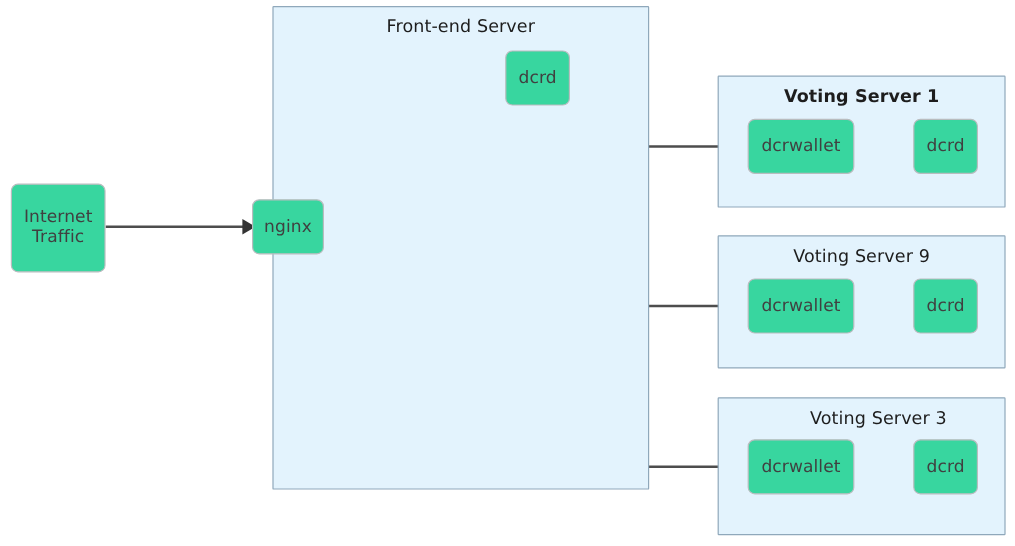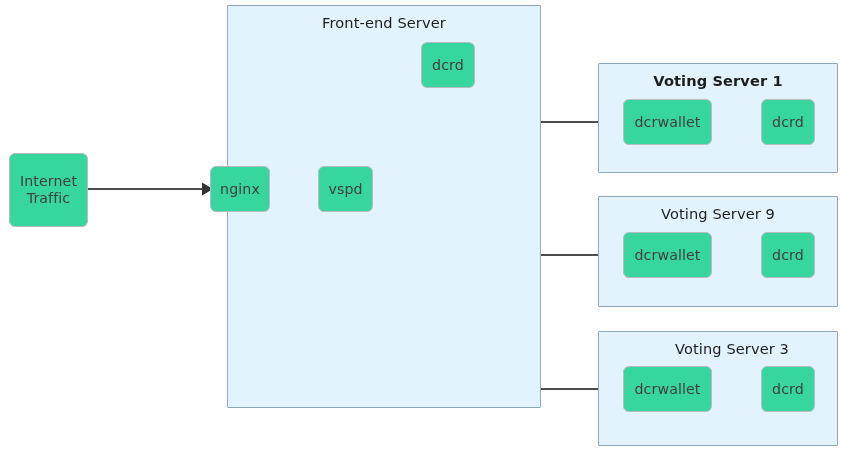--- a/index.html
+++ b/index.html
@@ -140,21 +140,20 @@
 
   <div class="cluster" style="left:598px; top:331px; width:240px; height:115px;">
     <div class="cluster-label" style="top:8px;padding-left:28px;">Voting Server 3</div>
   </div>
 
   <div class="node" style="left:9px; top:153px; width:79px; height:74px;">Internet
 Traffic</div>
 
   <div class="node" style="left:210px; top:166px; width:60px; height:46px;">nginx</div>
 
-  <div class="node" style="left:318px; top:166px; width:55px; height:46px;">vspd</div>
 
   <div class="node" style="left:421px; top:42px; width:54px; height:46px;">dcrd</div>
 
   <div class="node" style="left:623px; top:99px; width:89px; height:46px;">dcrwallet</div>
 
   <div class="node" style="left:761px; top:99px; width:54px; height:46px;">dcrd</div>
 
   <div class="node" style="left:623px; top:232px; width:89px; height:46px;">dcrwallet</div>
 
   <div class="node" style="left:761px; top:232px; width:54px; height:46px;">dcrd</div>

